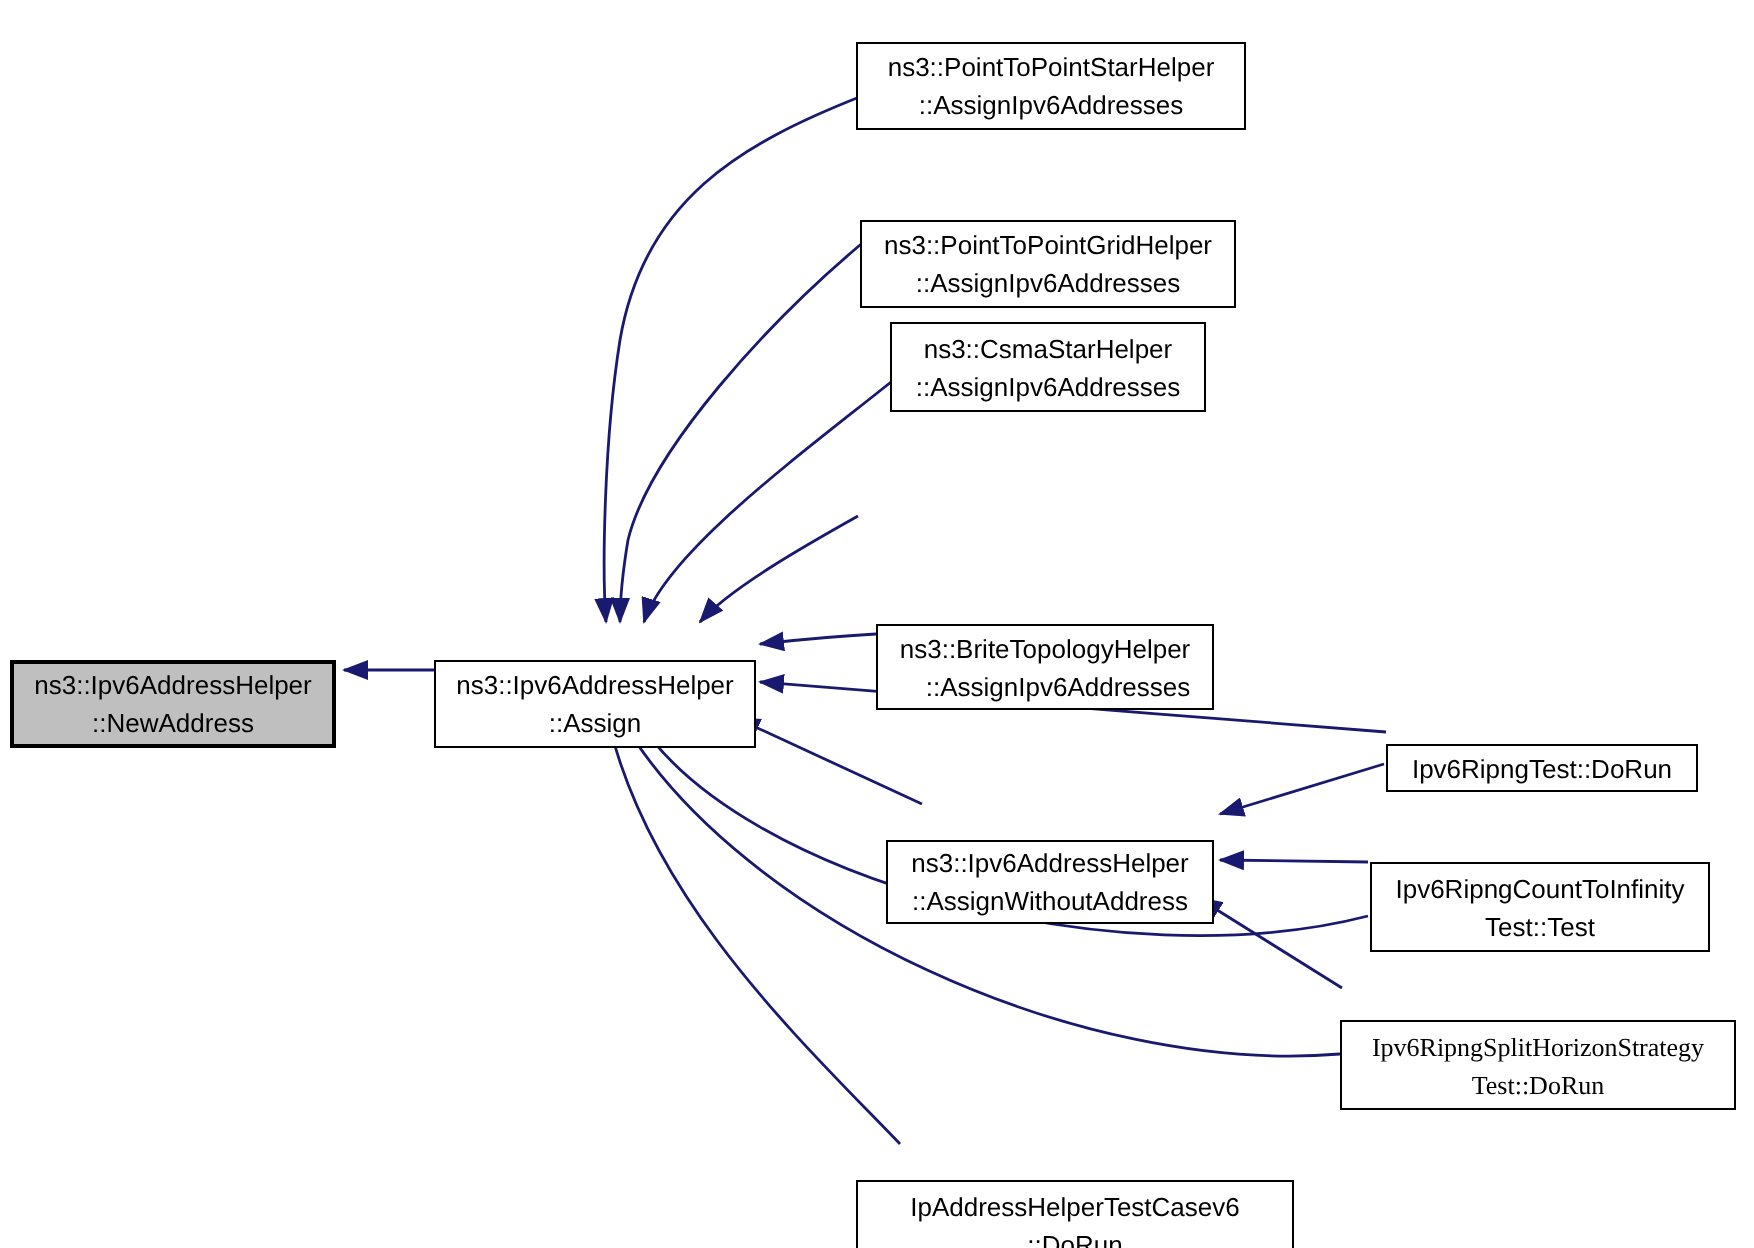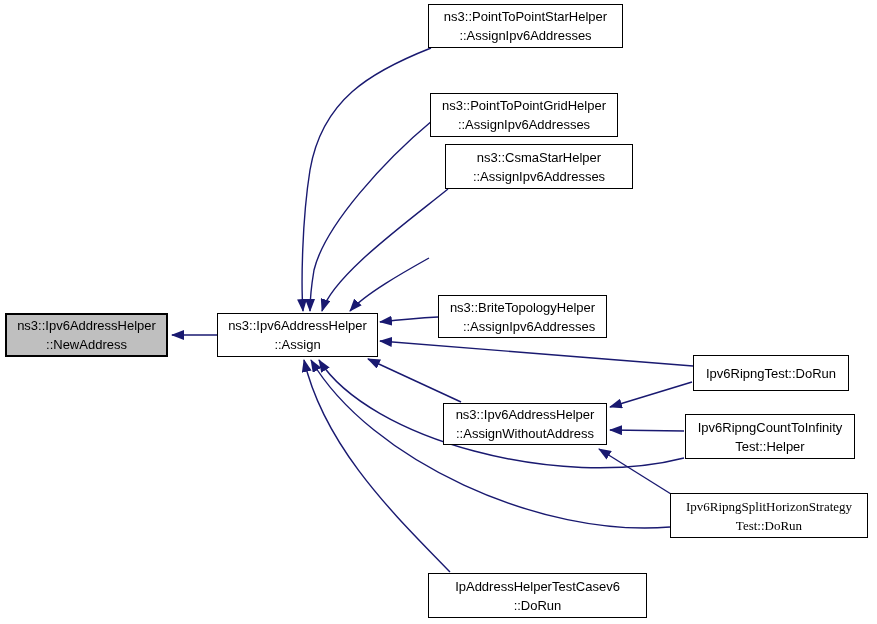--- a/index.html
+++ b/index.html
@@ -10,21 +10,21 @@
     font-family:"Liberation Sans",sans-serif;
     overflow:hidden;
   }
   #edges{position:absolute;left:0;top:0;width:877px;height:624px;}
   .edge{fill:none;stroke:#191970;stroke-width:1.4px;}
   .node{
     position:absolute;box-sizing:border-box;
     background:#ffffff;border:1px solid #000000;
     display:flex;align-items:center;justify-content:center;
     text-align:center;white-space:pre-line;
-    font-size:13px;line-height:19px;color:#000000;
+    font-size:13px;line-height:19px;color:#000000;margin-top:17px;
   }
   .node.highlight{background:#bfbfbf;border-width:2px;}
 </style>
 </head>
 <body>
 
 <div id="canvas">
 
   <svg id="edges" width="877" height="624" viewBox="0 0 877 624" xmlns="http://www.w3.org/2000/svg">
     <defs>
@@ -53,34 +53,34 @@
 
   <div class="node" style="left:217px;top:313px;width:161px;height:44px;">ns3::Ipv6AddressHelper
 ::Assign</div>
 
   <div class="node" style="left:428px;top:4px;width:195px;height:44px;">ns3::PointToPointStarHelper
 ::AssignIpv6Addresses</div>
 
   <div class="node" style="left:430px;top:93px;width:188px;height:44px;">ns3::PointToPointGridHelper
 ::AssignIpv6Addresses</div>
 
-  <div class="node" style="left:445px;top:144px;width:188px;height:45px;">ns3::CsmaStarHelper
+  <div class="node" style="left:445px;top:144px;width:158px;height:45px;">ns3::CsmaStarHelper
 ::AssignIpv6Addresses</div>
 
 
   <div class="node" style="left:438px;top:295px;width:169px;height:43px;text-align:right;">ns3::BriteTopologyHelper
 ::AssignIpv6Addresses</div>
 
-  <div class="node" style="left:693px;top:355px;width:156px;height:36px;">Ipv6RipngTest::DoRun</div>
+  <div class="node" style="left:693px;top:355px;width:156px;height:24px;">Ipv6RipngTest::DoRun</div>
 
   <div class="node" style="left:443px;top:403px;width:164px;height:42px;">ns3::Ipv6AddressHelper
 ::AssignWithoutAddress</div>
 
   <div class="node" style="left:685px;top:414px;width:170px;height:45px;">Ipv6RipngCountToInfinity
-Test::Helper</div>
+Test::Test</div>
 
   <div class="node" style="left:670px;top:493px;width:198px;height:45px;font-family:Liberation Serif, serif;">Ipv6RipngSplitHorizonStrategy
 Test::DoRun</div>
 
   <div class="node" style="left:428px;top:573px;width:219px;height:45px;">IpAddressHelperTestCasev6
 ::DoRun</div>
 
 </div>
 
 </body></html>

